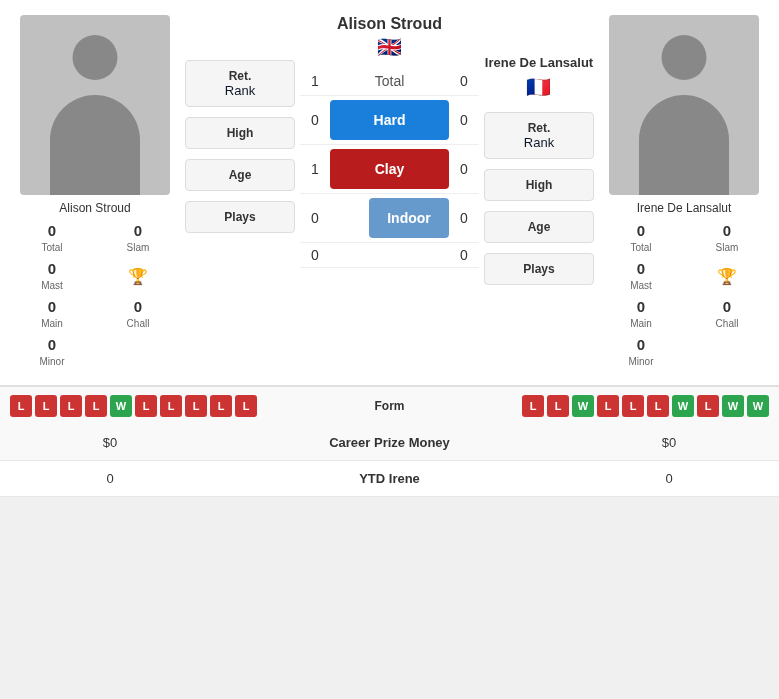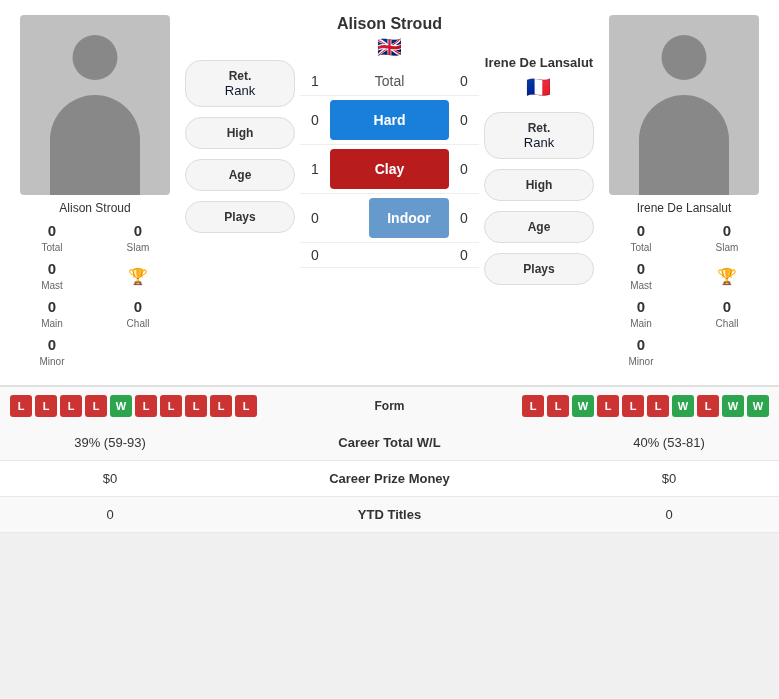--- a/index.html
+++ b/index.html
@@ -173,21 +173,21 @@
       flex: 1;
       text-align: center;
       font-size: 14px;
       color: #555;
     }
 
     
     .rank-box {
       background: #f5f5f5;
       border: 1px solid #ddd;
-      border-radius: 16px;
+      border-radius: 4px;
       padding: 8px 15px;
       text-align: center;
       margin: 5px 0;
       width: 100%;
     }
     .rank-box .rank-label {
       font-size: 12px;
       color: #333;
       font-weight: bold;
       display: block;
@@ -439,31 +439,26 @@
         <div class="form-badge L">L</div>
         <div class="form-badge W">W</div>
         <div class="form-badge L">L</div>
         <div class="form-badge W">W</div>
         <div class="form-badge W">W</div>
       </div>
   </div>
 
   <table class="stats-table">
     <tbody id="stats-tbody">
-    <tr>
-    <td class="value-cell">39% (59-93)</td>
-    <td class="label-cell">Career Total W/L</td>
-    <td class="value-cell">40% (53-81)</td>
-  </tr>
         <tr>
     <td class="value-cell">$0</td>
     <td class="label-cell">Career Prize Money</td>
     <td class="value-cell">$0</td>
   </tr>
         <tr>
     <td class="value-cell">0</td>
-    <td class="label-cell">YTD Titles</td>
+    <td class="label-cell">YTD Irene</td>
     <td class="value-cell">0</td>
   </tr>
       </tbody>
   </table>
 
 </div>
 
 </body></html>

